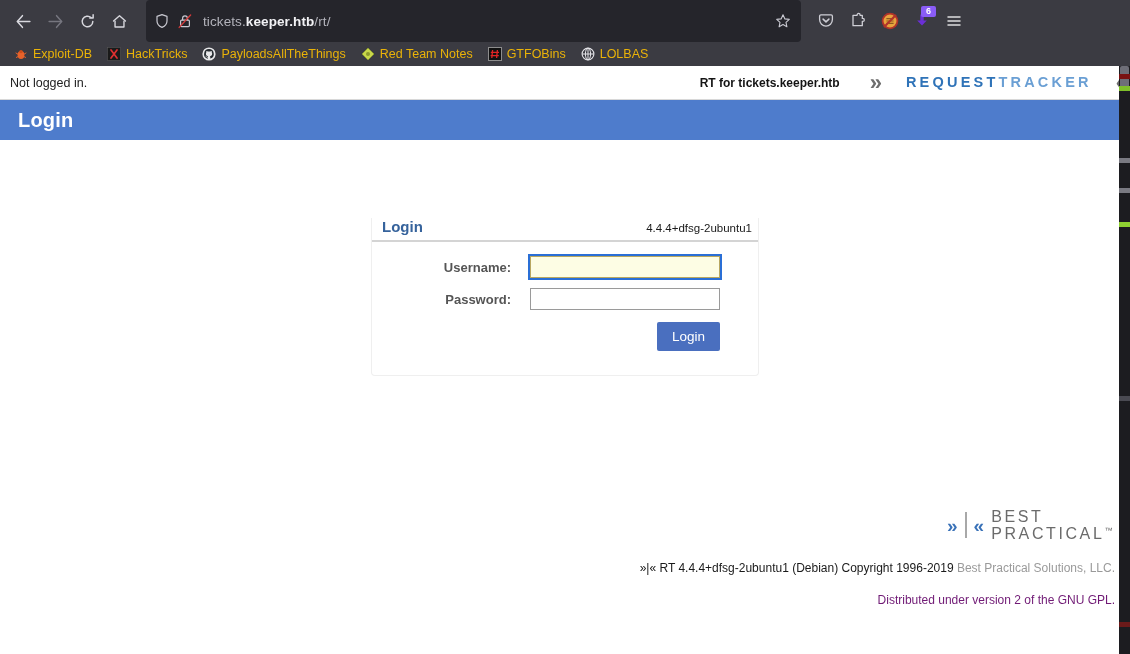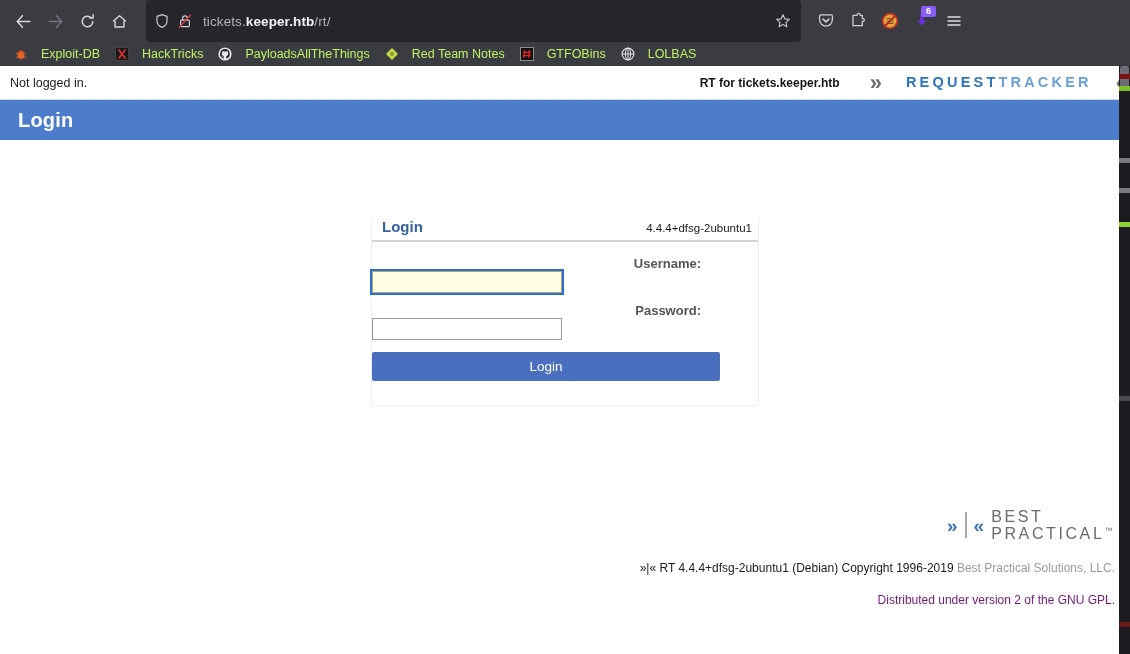--- a/index.html
+++ b/index.html
@@ -111,25 +111,25 @@
   .bookmarks-bar {
     height: 24px;
     display: flex;
     align-items: center;
     padding-left: 8px;
     gap: 3px;
   }
   .bm {
     display: flex;
     align-items: center;
-    gap: 13px;
+    gap: 5px;
     padding: 2px 6px;
     border-radius: 3px;
     font-size: 12.5px;
-    color: #bef264;
+    color: #eab308;
     white-space: nowrap;
   }
   .bm-ico {
     width: 14px;
     height: 14px;
     flex: 0 0 auto;
     display: flex;
     align-items: center;
     justify-content: center;
     font-size: 11px;
@@ -238,23 +238,23 @@
   }
   .login-box-head .lh-version {
     color: #1a1a1a;
     font-size: 11.5px;
   }
   .login-fields {
     padding: 14px 38px 10px 0;
   }
   .frow {
     display: flex;
+    align-items: center;
     justify-content: flex-end;
     margin-bottom: 10px;
-    flex-direction: column;
   }
   .flabel {
     font-size: 13px;
     font-weight: bold;
     color: #555555;
     text-align: right;
     padding-right: 19px;
     white-space: nowrap;
   }
   .finput {

